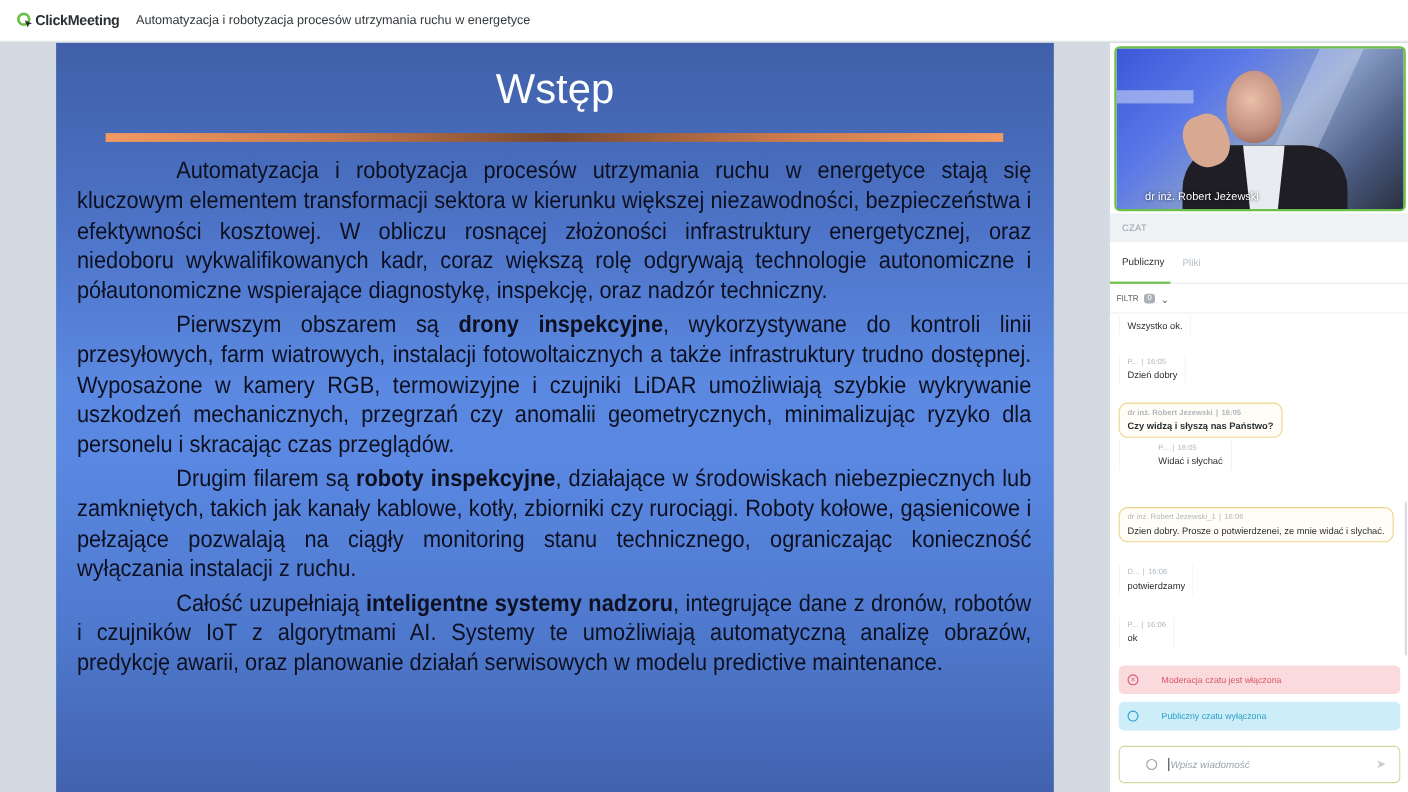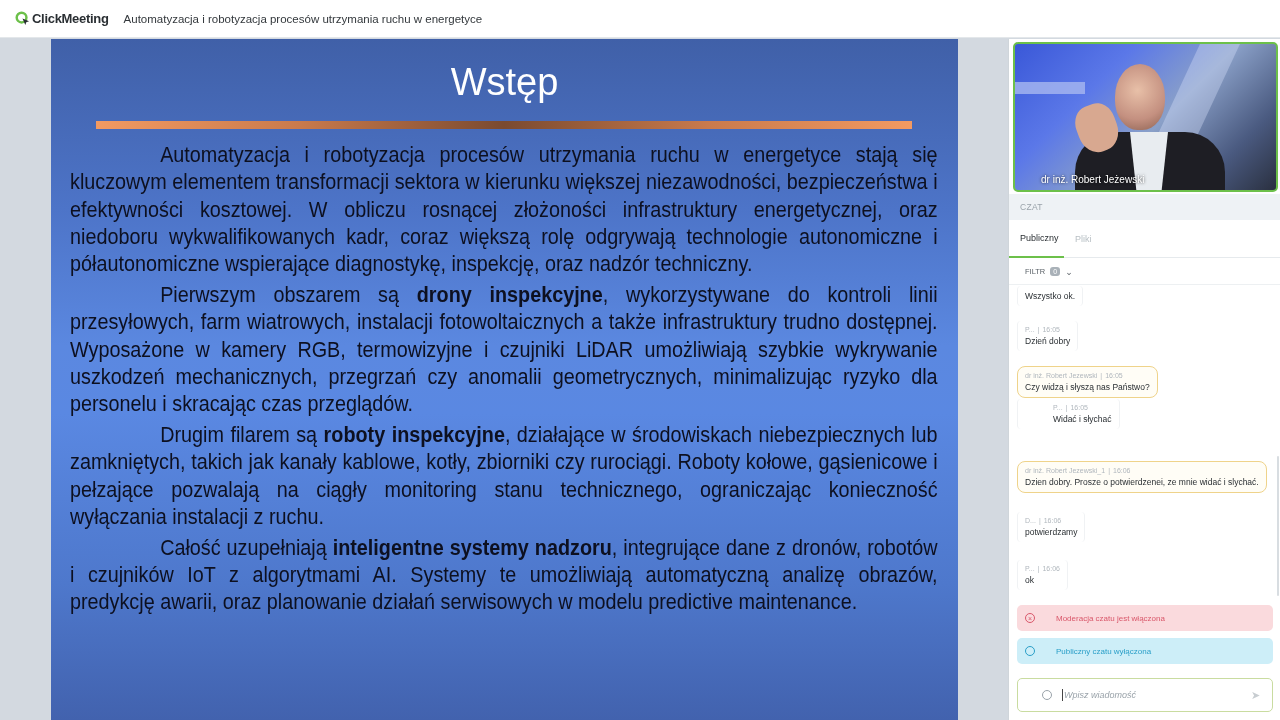--- a/index.html
+++ b/index.html
@@ -34,21 +34,21 @@
     .person-body { position: absolute; left: 60px; top: 88px; width: 150px; height: 70px; border-radius: 40px 40px 0 0; background: #1e1e24; }
     .person-shirt { position: absolute; left: 115px; top: 88px; width: 38px; height: 70px; background: #e8ecf0; clip-path: polygon(0 0, 100% 0, 80% 100%, 20% 100%); }
     .person-hand { position: absolute; left: 62px; top: 60px; width: 40px; height: 48px; border-radius: 40% 40% 45% 45%; background: #d8a890; transform: rotate(-20deg); }
     .video-name { position: absolute; left: 8px; bottom: 5px; color: #ffffff; font-size: 10px; text-shadow: 0 0 3px rgba(0,0,0,0.8); padding-left: 18px; }
 
     .chat-header { position: absolute; left: 0; top: 155px; width: 271px; height: 26px; background: #eef2f5; display: flex; align-items: center; padding-left: 11px; font-size: 8.5px; color: #9aa3aa; letter-spacing: 0.3px; }
     .tabs { position: absolute; left: 0; top: 181px; width: 271px; height: 38px; display: flex; border-bottom: 1px solid #e6eaed; }
     .tab { padding: 4px 11px; font-size: 9px; display: flex; align-items: center; height: 38px; cursor: pointer; }
     .tab.active { color: #2a2f33; border-bottom: 2px solid #6cc04a; width: 55px; }
     .tab.inactive { color: #b9c0c5; }
-    .filter { position: absolute; left: 0; top: 220px; width: 271px; height: 26px; display: flex; align-items: center; padding-left: 16px; gap: 5px; font-size: 7.5px; color: #5b6268; border-bottom: 1px solid #edf0f2; }
+    .filter { position: absolute; left: 0; top: 220px; width: 271px; height: 26px; display: flex; align-items: center; padding-left: 6px; gap: 5px; font-size: 7.5px; color: #5b6268; border-bottom: 1px solid #edf0f2; }
     .filter-badge { background: #a9b1b8; color: #ffffff; border-radius: 3px; font-size: 7px; padding: 1px 3px; }
     .filter-chev { font-size: 9px; color: #5b6268; }
 
     .messages { position: absolute; left: 0; top: 247px; width: 271px; height: 318px; overflow: hidden; }
     .msg { position: absolute; left: 8px; padding: 5px 7px; font-size: 8.5px; color: #2a2f33; background: #ffffff; border-radius: 4px; }
     .msg.plain { border-left: 1px solid #f0f2f4; border-right: 1px solid #f0f2f4; }
     .msg.highlight { border: 1px solid #efd38a; border-radius: 8px; background: #fffdf6; }
     .msg-meta { font-size: 7px; color: #b0b7bd; margin-bottom: 3px; }
     .msg-meta .sep { margin: 0 3px; }
     .msg-text { font-size: 8.5px; color: #2a2f33; white-space: nowrap; }
@@ -130,21 +130,21 @@
   <div class="messages">
     <div class="msg plain" style="top:0px;">
       <div class="msg-text">Wszystko ok.</div>
     </div>
 
     <div class="msg plain" style="top:35px;">
       <div class="msg-meta"><span>P...</span><span class="sep">|</span><span>16:05</span></div>
       <div class="msg-text">Dzień dobry</div>
     </div>
 
-    <div class="msg highlight" style="top:80px;">
+    <div class="msg highlight" style="top:80px;font-weight:bold;">
       <div class="msg-meta"><span>dr inż. Robert Jezewski</span><span class="sep">|</span><span>16:05</span></div>
       <div class="msg-text">Czy widzą i słyszą nas Państwo?</div>
     </div>
 
     <div class="msg plain" style="top:113px;padding-left:35px;">
       <div class="msg-meta"><span>P...</span><span class="sep">|</span><span>16:05</span></div>
       <div class="msg-text">Widać i słychać</div>
     </div>
 
     <div class="msg highlight" style="top:175px;">

